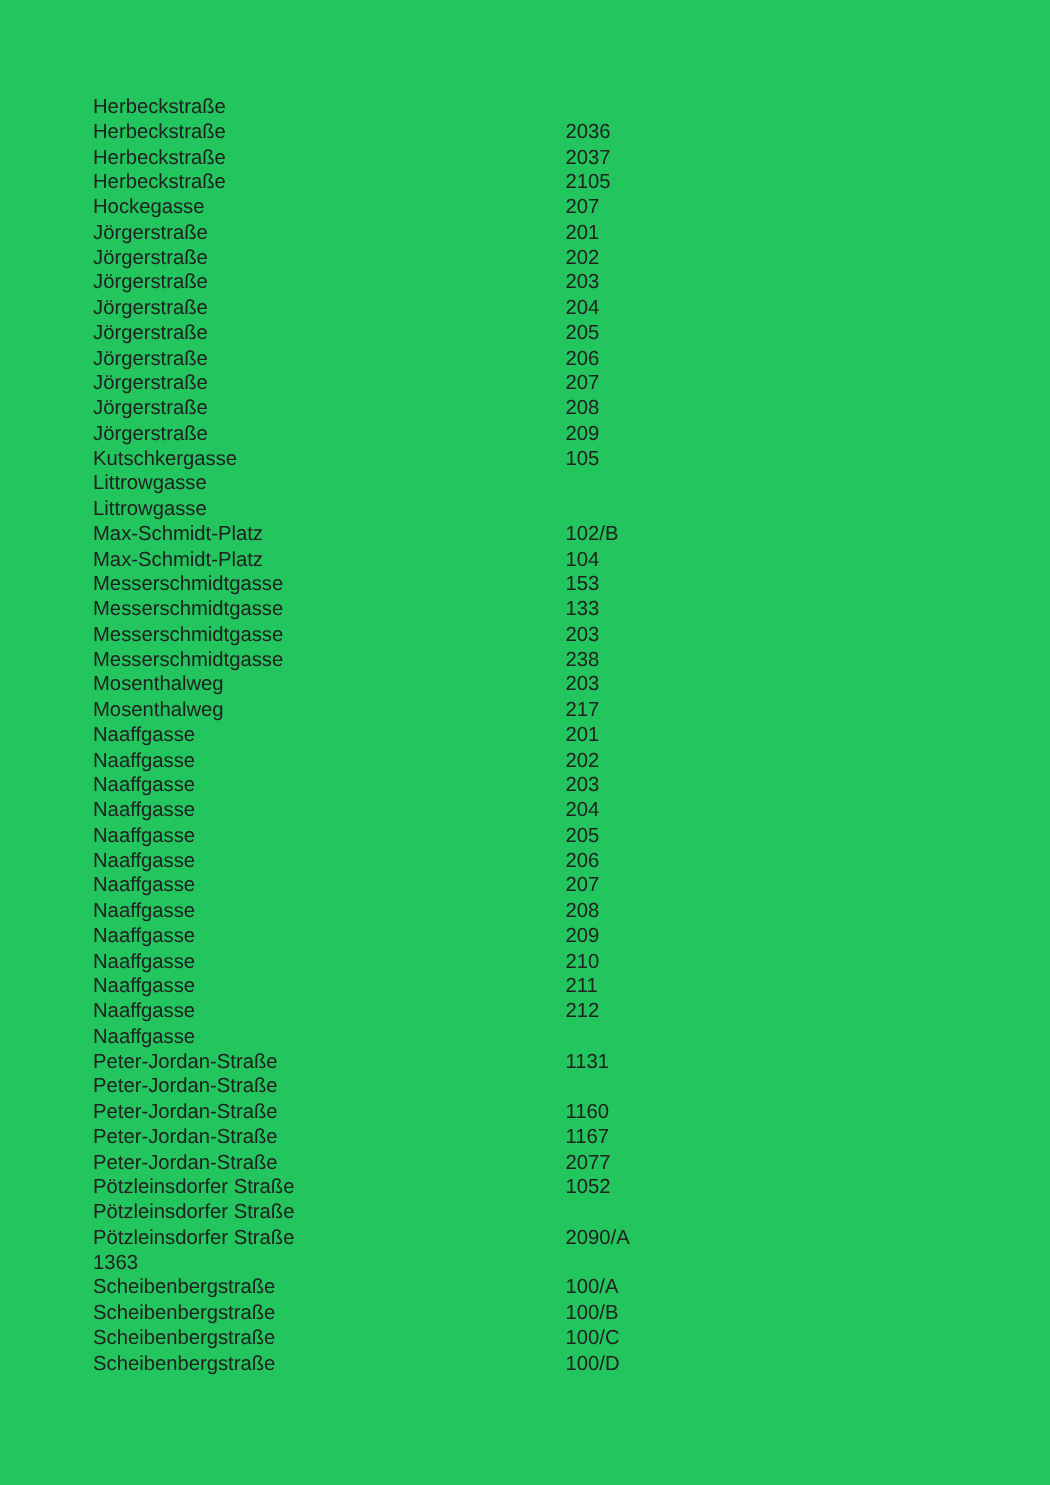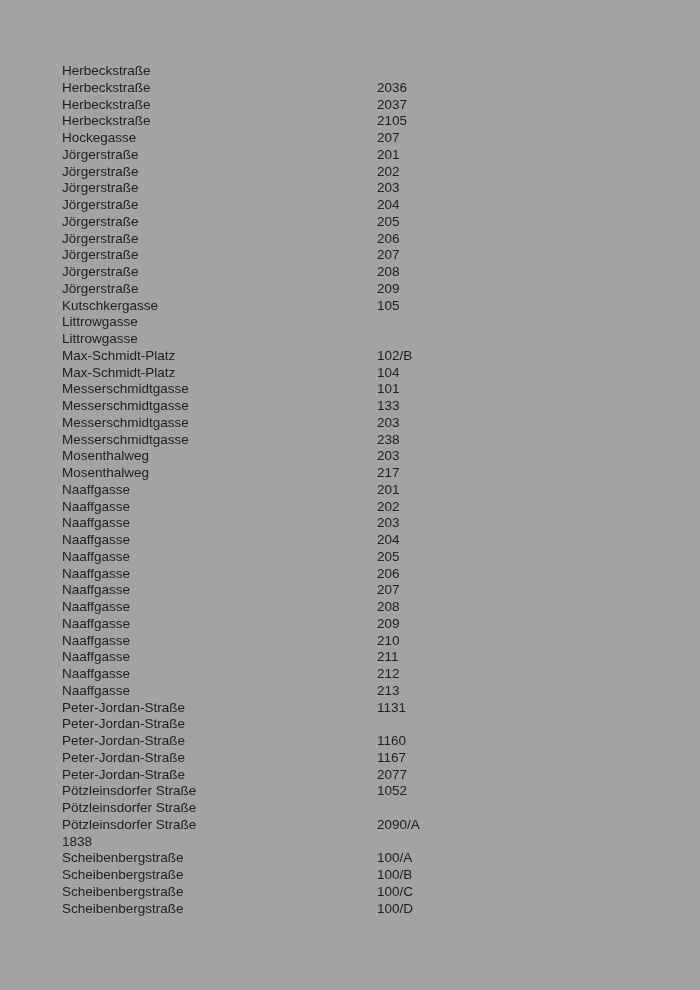--- a/index.html
+++ b/index.html
@@ -34,21 +34,21 @@
     width: 315px;
     flex: 0 0 315px;
   }
   .house-number {
     flex: 1 1 auto;
   }
 </style>
 </head>
 <body>
 
-<div class="page" style="background: #a3a3a3;">
+<div class="page" style="background: #22c55e;">
   <div class="address-list" id="address-list" style="color: rgb(33, 33, 33);">
   <div class="address-row">
     <span class="street-name">Herbeckstraße</span>
   </div>
 
   <div class="address-row">
     <span class="street-name">Herbeckstraße</span>
     <span class="house-number">2036</span>
   </div>
 
@@ -130,21 +130,21 @@
     <span class="house-number">102/B</span>
   </div>
 
   <div class="address-row">
     <span class="street-name">Max-Schmidt-Platz</span>
     <span class="house-number">104</span>
   </div>
 
   <div class="address-row">
     <span class="street-name">Messerschmidtgasse</span>
-    <span class="house-number">101</span>
+    <span class="house-number">153</span>
   </div>
 
   <div class="address-row">
     <span class="street-name">Messerschmidtgasse</span>
     <span class="house-number">133</span>
   </div>
 
   <div class="address-row">
     <span class="street-name">Messerschmidtgasse</span>
     <span class="house-number">203</span>
@@ -220,21 +220,20 @@
     <span class="house-number">211</span>
   </div>
 
   <div class="address-row">
     <span class="street-name">Naaffgasse</span>
     <span class="house-number">212</span>
   </div>
 
   <div class="address-row">
     <span class="street-name">Naaffgasse</span>
-    <span class="house-number">213</span>
   </div>
 
   <div class="address-row">
     <span class="street-name">Peter-Jordan-Straße</span>
     <span class="house-number">1131</span>
   </div>
 
   <div class="address-row">
     <span class="street-name">Peter-Jordan-Straße</span>
   </div>
@@ -262,21 +261,21 @@
   <div class="address-row">
     <span class="street-name">Pötzleinsdorfer Straße</span>
   </div>
 
   <div class="address-row">
     <span class="street-name">Pötzleinsdorfer Straße</span>
     <span class="house-number">2090/A</span>
   </div>
 
   <div class="address-row">
-    <span class="house-number">1838</span>
+    <span class="house-number">1363</span>
   </div>
 
   <div class="address-row">
     <span class="street-name">Scheibenbergstraße</span>
     <span class="house-number">100/A</span>
   </div>
 
   <div class="address-row">
     <span class="street-name">Scheibenbergstraße</span>
     <span class="house-number">100/B</span>

